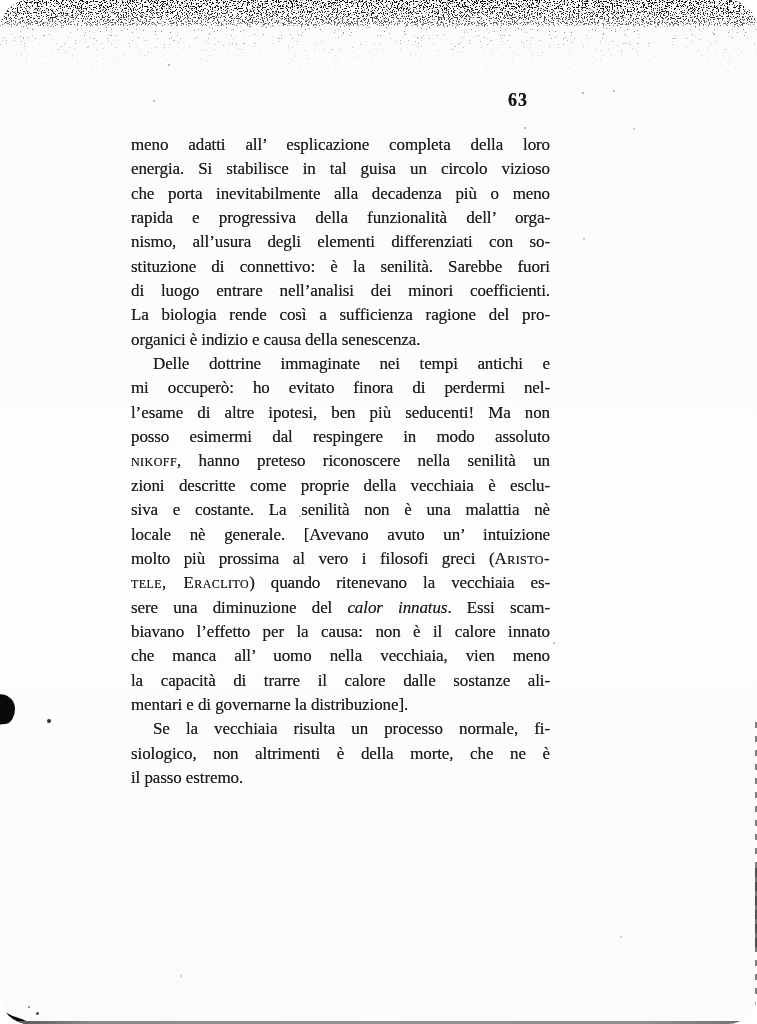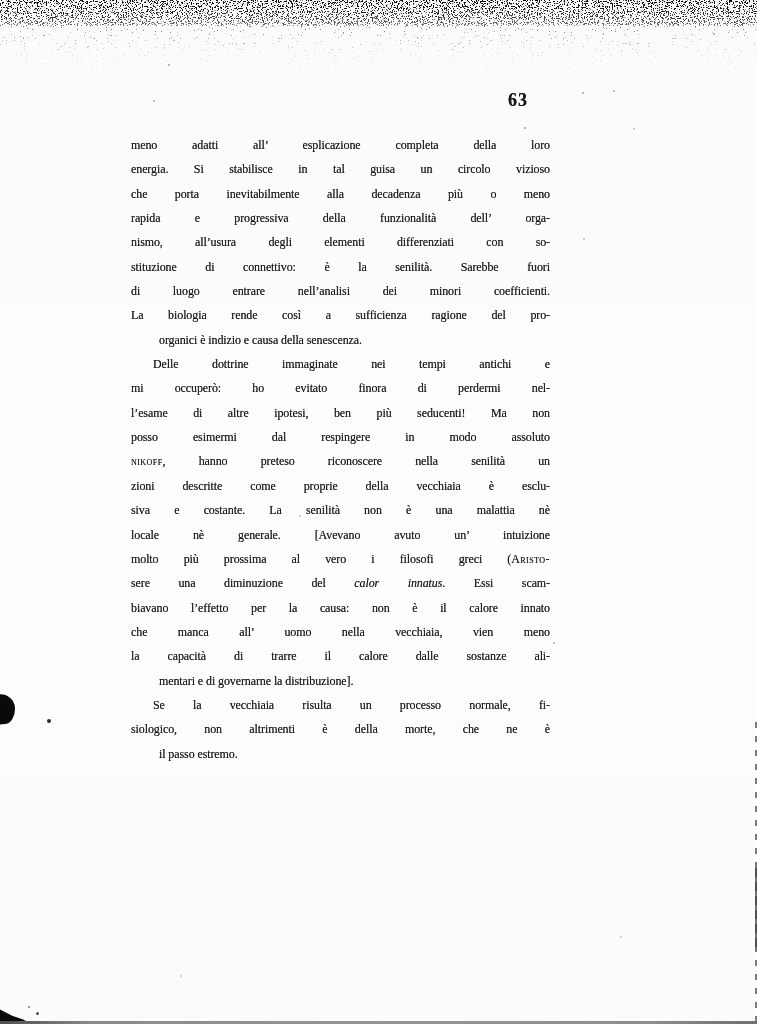--- a/index.html
+++ b/index.html
@@ -3,35 +3,36 @@
 <meta charset="utf-8">
 <style>
   html,body{margin:0;padding:0;background:#ffffff;}
   .page{
     position:relative;
     width:757px;height:1024px;
     background:linear-gradient(180deg,#fbfbfa 0%,#fdfdfc 55%,#fbfbfa 100%);
     overflow:hidden;
     font-family:"Liberation Serif","DejaVu Serif",serif;
     color:#1e1c1a;
+    border-radius:29px;
   }
   .noise-top{position:absolute;top:0;left:0;pointer-events:none;}
   .page-number{
     position:absolute;left:503px;top:90px;width:30px;
     font-size:18px;font-weight:700;letter-spacing:1px;text-align:center;
     color:#171512;text-shadow:0 0 .5px rgba(0,0,0,.6);
   }
   .text-block{
     position:absolute;left:131px;top:133px;width:419px;
-    font-size:12px;line-height:24.35px;letter-spacing:-.1px;
+    font-size:17px;line-height:24.35px;letter-spacing:-.1px;
     text-shadow:0 0 .55px rgba(20,16,12,.65);
   }
   .line{text-align:justify;text-align-last:justify;}
   .line.indent{text-indent:22px;}
-  .line.pend{text-align-last:left;margin-left:28px;}
+  .line.pend{text-align-last:left;}
   .sc{font-variant:small-caps;letter-spacing:.45px;}
   .it{font-style:italic;margin-top:24px;}
   .speck{position:absolute;background:#222;border-radius:50%;}
   .ink-blob{
     position:absolute;left:-4px;top:694px;width:19px;height:30px;
     background:#0b0a09;border-radius:0 85% 65% 0 / 0 52% 58% 0;
     transform:rotate(-4deg);
   }
   .corner-mark{
     position:absolute;left:0;bottom:0;width:32px;height:16px;background:#0a0a0a;
@@ -96,20 +97,21 @@
       <div class="line pend"><span class="n">organici è indizio e causa della senescenza.</span></div>
       <div class="line indent"><span class="n">Delle dottrine immaginate nei tempi antichi e</span></div>
       <div class="line"><span class="n">mi occuperò: ho evitato finora di perdermi nel-</span></div>
       <div class="line"><span class="n">l’esame di altre ipotesi, ben più seducenti! Ma non</span></div>
       <div class="line"><span class="n">posso esimermi dal respingere in modo assoluto</span></div>
       <div class="line"><span class="sc">nikoff</span><span class="n">, hanno preteso riconoscere nella senilità un</span></div>
       <div class="line"><span class="n">zioni descritte come proprie della vecchiaia è esclu-</span></div>
       <div class="line"><span class="n">siva e costante. La senilità non è una malattia nè</span></div>
       <div class="line"><span class="n">locale nè generale. [Avevano avuto un’ intuizione</span></div>
       <div class="line"><span class="n">molto più prossima al vero i filosofi greci (</span><span class="sc">Aristo-</span></div>
+      <div class="line"><span class="sc">tele, Eraclito</span><span class="n">) quando ritenevano la vecchiaia es-</span></div>
       <div class="line"><span class="n">sere una diminuzione del </span><span class="it">calor innatus</span><span class="n">. Essi scam-</span></div>
       <div class="line"><span class="n">biavano l’effetto per la causa: non è il calore innato</span></div>
       <div class="line"><span class="n">che manca all’ uomo nella vecchiaia, vien meno</span></div>
       <div class="line"><span class="n">la capacità di trarre il calore dalle sostanze ali-</span></div>
       <div class="line pend"><span class="n">mentari e di governarne la distribuzione].</span></div>
       <div class="line indent"><span class="n">Se la vecchiaia risulta un processo normale, fi-</span></div>
       <div class="line"><span class="n">siologico, non altrimenti è della morte, che ne è</span></div>
       <div class="line pend"><span class="n">il passo estremo.</span></div>
     </div>
 

